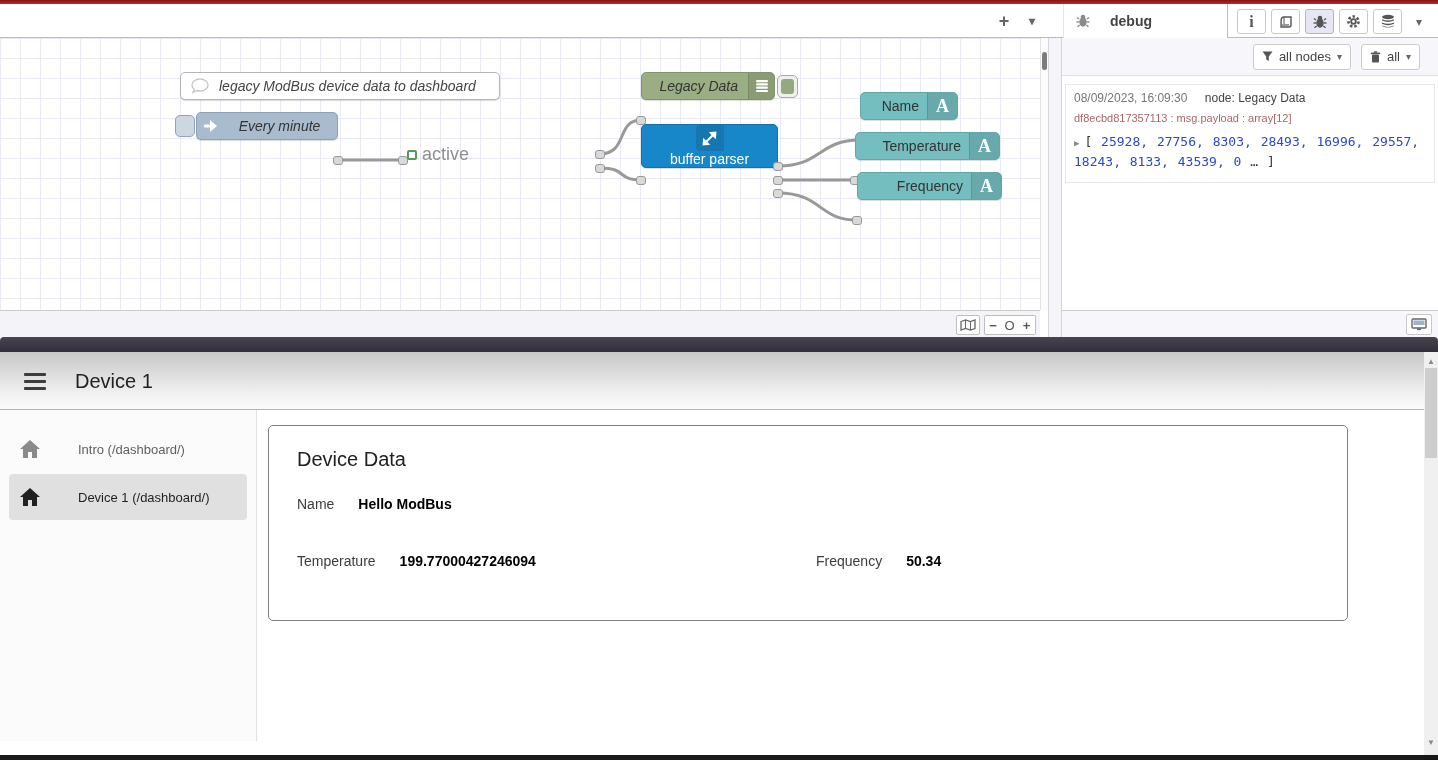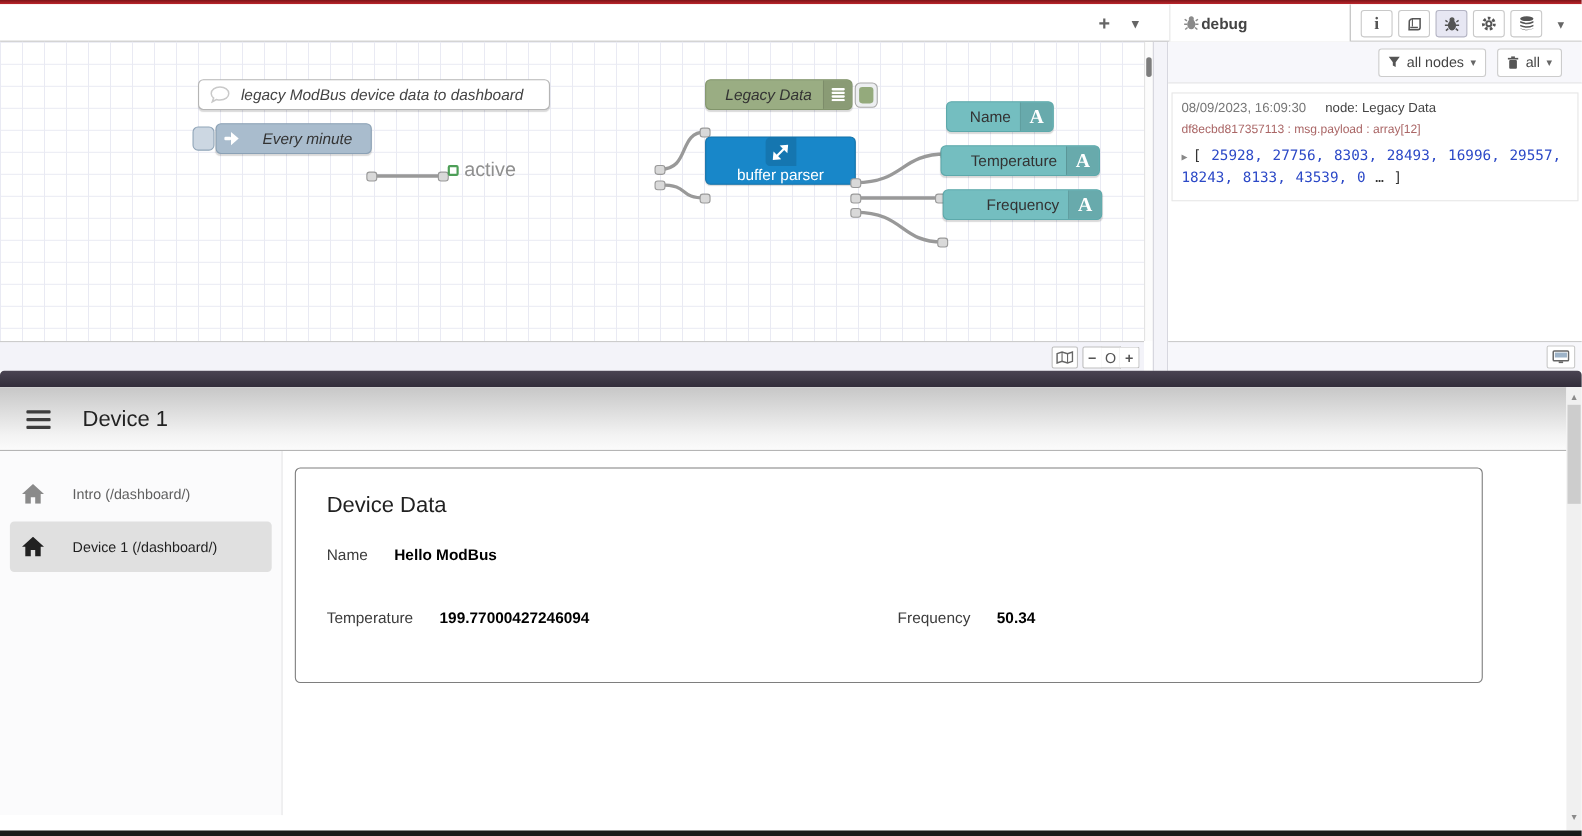--- a/index.html
+++ b/index.html
@@ -15,21 +15,21 @@
   #editor { position:absolute; left:0; top:4px; width:1438px; height:333px; background:#fff; }
 
   #tabstrip { position:absolute; left:0; top:0; width:1438px; height:34px;
               background:#fff; border-bottom:1px solid #bbb; }
   .strip-btn { position:absolute; top:6px; width:24px; height:22px; color:#666;
                font-size:18px; font-weight:bold; text-align:center; line-height:22px; cursor:pointer; }
   #tab-add { left:992px; }
   #tab-menu { left:1020px; font-size:12px; }
   #debug-tab { position:absolute; left:1063px; top:0px; width:165px; height:34px; background:#fff;
                border-right:1px solid #bbb; border-left:1px solid #e5e5e5;
-               display:flex; align-items:center; padding-left:12px; gap:2px;
+               display:flex; align-items:center; padding-left:12px; gap:20px;
                font-size:14px; font-weight:bold; color:#444; }
   .sq-btn { position:absolute; top:5px; width:29px; height:25px; background:#fff;
             border:1px solid #c9c9c9; border-radius:3px; display:flex;
             align-items:center; justify-content:center; color:#555; }
   .sq-btn.active { background:#e7e7f3; border-color:#b4b4c4; }
   #btn-info { left:1237px; font-family:"Liberation Serif",serif; font-weight:bold; font-size:16px; }
   #btn-help { left:1271px; }
   #btn-debug { left:1305px; }
   #btn-config { left:1339px; }
   #btn-context { left:1373px; }
@@ -134,21 +134,21 @@
   #dash { position:absolute; left:0; top:352px; width:1438px; height:403px; background:#fff; }
   #dash-header { position:absolute; left:0; top:0; width:1424px; height:58px;
                  background:linear-gradient(#c7c7c7,#f2f2f2 75%,#fbfbfb); border-bottom:1px solid #b5b5b5; }
   #hamburger { position:absolute; left:24px; top:21px; width:22px; height:17px; cursor:pointer; }
   #hamburger div { height:3px; background:#3d3d3d; border-radius:1px; margin-bottom:4px; }
   #dash-title { position:absolute; left:75px; top:18px; font-size:20px; color:#222; }
 
   #dash-nav { position:absolute; left:0; top:58px; width:257px; height:331px; background:#fbfbfc;
               border-right:1px solid #e2e2e2; padding-top:14px; }
   .nav-item { position:relative; height:46px; margin:2px 9px; border-radius:4px; display:flex;
-              align-items:center; gap:26px; padding-left:11px; font-size:13px; color:#5f5f5f; cursor:pointer; }
+              align-items:center; gap:38px; padding-left:11px; font-size:13px; color:#5f5f5f; cursor:pointer; }
   .nav-item.selected { background:#e0e0e0; color:#1f1f1f; }
 
   #dash-main { position:absolute; left:257px; top:58px; width:1167px; height:331px; background:#fff; }
   #card { position:absolute; left:11px; top:15px; width:1080px; height:196px; background:#fff;
           border:1px solid #7e7e7e; border-radius:5px; padding:22px 28px; }
   #card-title { font-size:20px; color:#212121; }
   .field { position:absolute; font-size:14px; color:#3c3c3c; }
   .field b { color:#000; margin-left:24px; }
   #f-name { left:28px; top:70px; }
   #f-temp { left:28px; top:127px; }

